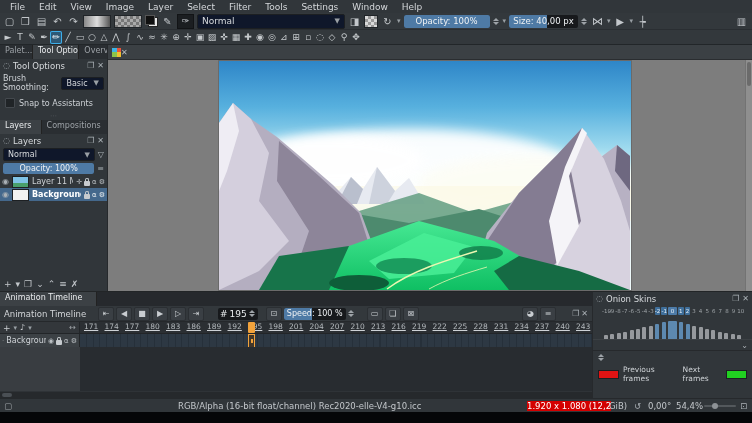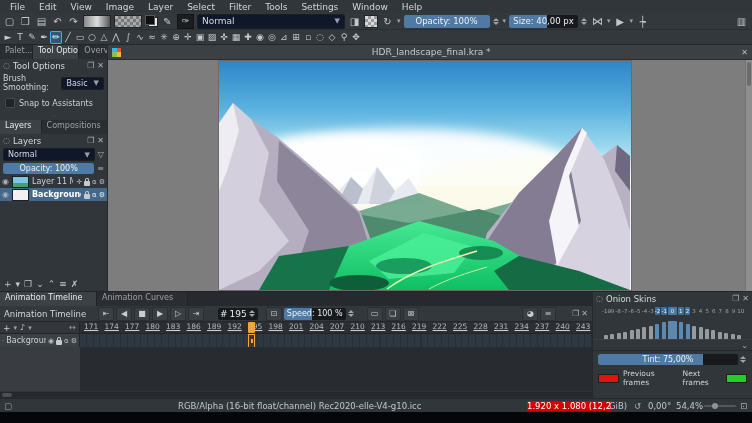--- a/index.html
+++ b/index.html
@@ -294,21 +294,20 @@
   </div>
 
   <div id="subwindow" class="abs">
     <div id="subtitle" class="abs">
       <span class="klogo">
         <i style="background:#3bb4e6"></i>
           <i style="background:#e6543b"></i>
           <i style="background:#8bc34a"></i>
           <i style="background:#f0c030"></i>
       </span>
-      <span style="flex:1;text-align:center;color:#c5c9cc">HDR_landscape_final.kra *</span>
       <span style="color:#b9bdc1;font-size:8px">✕</span>
     </div>
     <div id="canvasarea" class="abs">
       <svg id="painting" class="abs" viewBox="0 0 412 229" preserveAspectRatio="none">
         <defs>
           <linearGradient id="sky" x1="0" y1="0" x2="0" y2="1">
             <stop offset="0" stop-color="#2e86c8"></stop>
               <stop offset="0.2" stop-color="#57b0de"></stop>
             <stop offset="0.42" stop-color="#aee3f2"></stop>
               <stop offset="0.6" stop-color="#eef9fa"></stop>
@@ -357,21 +356,20 @@
       </svg>
       <div class="vscroll abs">
           <span class="handle"></span>
         </div>
     </div>
   </div>
 
   <div id="timelinedock" class="abs">
     <div id="tl-tabs">
       <span class="dtab active" style="width:86px">Animation Timeline</span>
-      <span class="dtab" style="width:80px">Animation Curves</span>
     </div>
     <div id="tl-header">
       <span style="width:92px;font-size:8.5px;color:#d2d5d8">Animation Timeline</span>
       <span style="display:flex;gap:2px">
 
       <span class="tbtn">⇤</span>
           <span class="tbtn">◀</span>
           <span class="tbtn">■</span>
           <span class="tbtn">▶</span>
           <span class="tbtn">▷</span>
@@ -521,24 +519,20 @@
         <span class="bar" style="height: 9px;"></span>
         <span class="bar" style="height: 7px;"></span>
         <span class="bar" style="height: 6px;"></span>
         <span class="bar" style="height: 5px;"></span>
         <span class="bar" style="height: 4px;"></span>
       </div>
     <div style="height:10px;border-top:1px solid #3b4044;border-bottom:1px solid #26292c;display:flex;align-items:center;justify-content:flex-end;padding:0 4px;">
       <span style="color:#aab0b5;font-size:8px">⌄</span>
     </div>
     <div style="display:flex;align-items:center;gap:2px;padding:3px 5px 2px 5px;">
-      <span class="tintslider" style="flex:1">
-        <span class="fill" style="position:absolute;left:0;top:0;bottom:0;width:75%;background:#4e7aa5"></span>
-        <span style="position:relative;z-index:2;font-size:8px;color:#eef1f3">Tint: 75,00%</span>
-      </span>
       <span class="spin">
           <i class="up"></i>
           <i class="dn"></i>
         </span>
     </div>
     <div style="display:flex;align-items:center;gap:4px;padding:2px 5px;font-size:7.5px;">
       <span class="swatchbox" style="background: rgb(224, 19, 19);"></span>
       <span>Previous frames</span>
       <span style="flex:1"></span>
       <span>Next frames</span>

